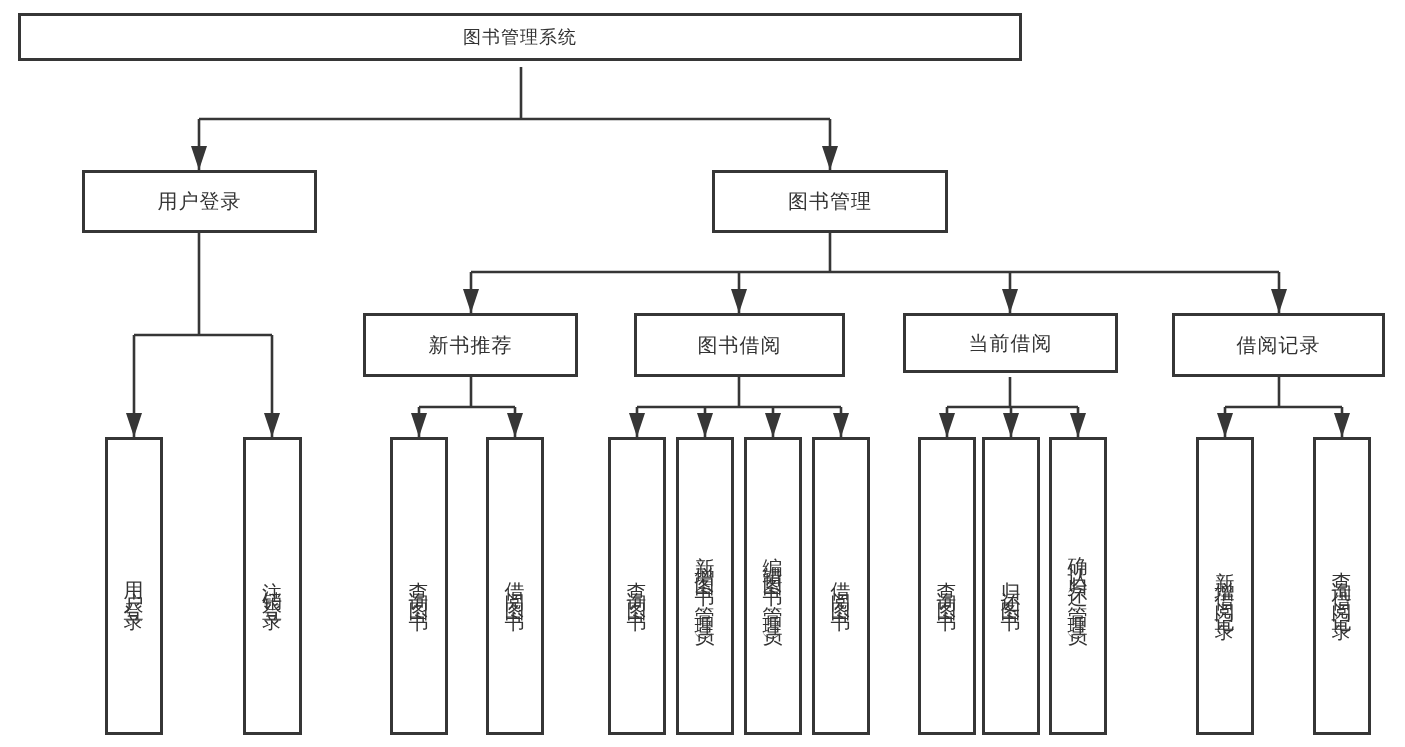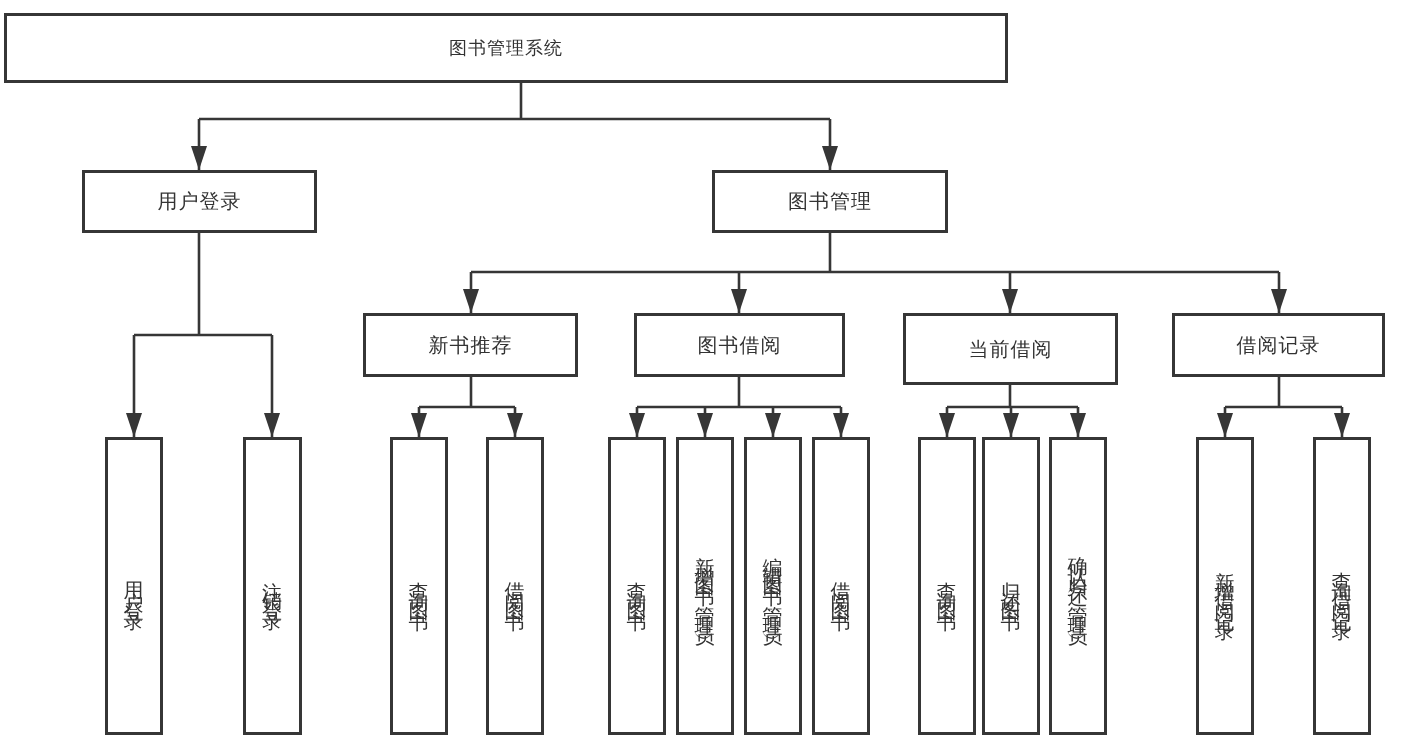--- a/index.html
+++ b/index.html
@@ -37,27 +37,27 @@
   .leaf .vtext {
     writing-mode: vertical-rl;
     text-orientation: mixed;
     font-size: 20px;
     letter-spacing: 10px;
     line-height: 1;
     white-space: nowrap;
   }
 
   
-  .box-root        { left: 4px;  top: 13px;  width: 1004px; height: 70px; }
+  .box-root        { left: 18px;  top: 13px;  width: 1004px; height: 48px; }
   .box-user-login  { left: 82px;  top: 170px; width: 235px;  height: 63px; }
   .box-book-mgmt   { left: 712px; top: 170px; width: 236px;  height: 63px; text-align: center; }
 
   .box-new-books   { left: 363px; top: 313px; width: 215px;  height: 64px; }
   .box-borrowing   { left: 634px; top: 313px; width: 211px;  height: 64px; }
-  .box-current     { left: 903px; top: 313px; width: 215px;  height: 72px; }
+  .box-current     { left: 903px; top: 313px; width: 215px;  height: 60px; }
   .box-records     { left: 1172px;top: 313px; width: 213px;  height: 64px; }
 
   .leaf { top: 437px; height: 298px; width: 58px; }
   .leaf-0  { left: 105px; }
   .leaf-1  { left: 243px; width: 59px; }
   .leaf-2  { left: 390px; }
   .leaf-3  { left: 486px; }
   .leaf-4  { left: 608px; }
   .leaf-5  { left: 676px; }
   .leaf-6  { left: 744px; }

